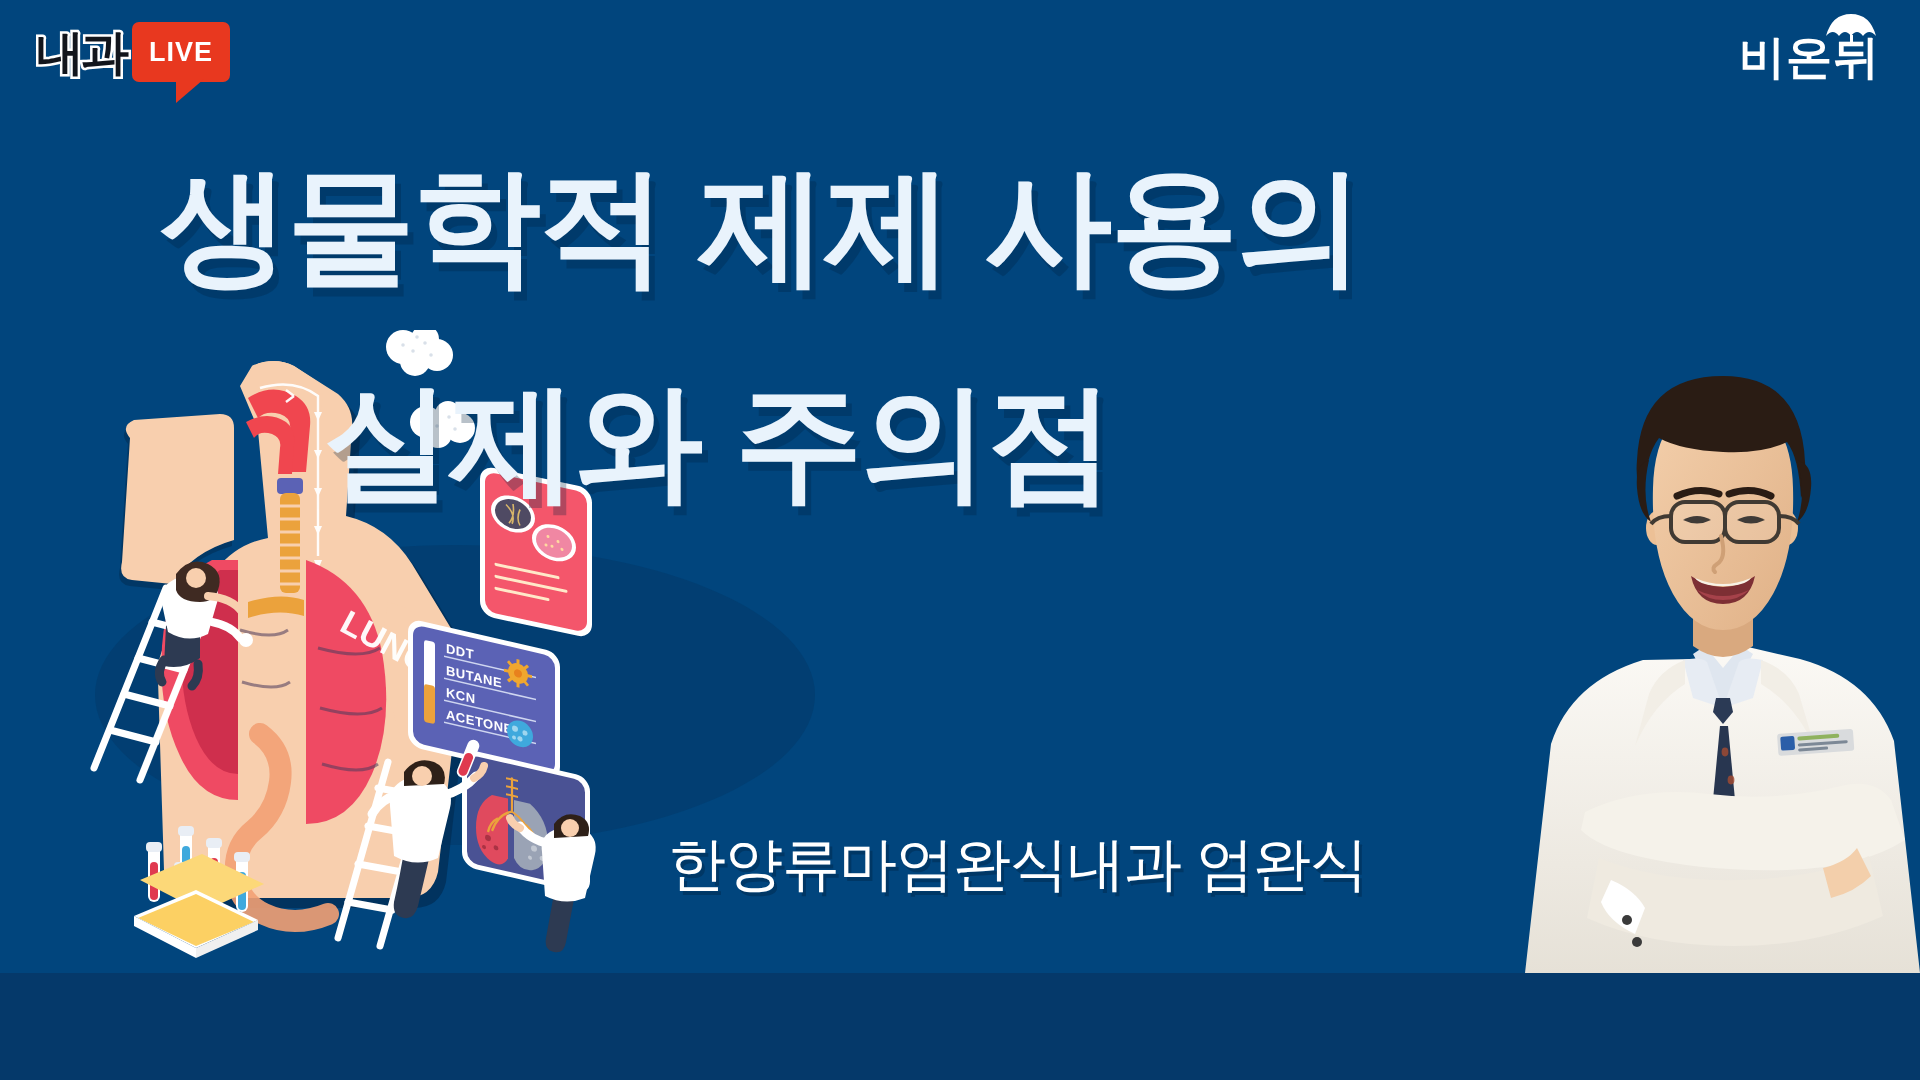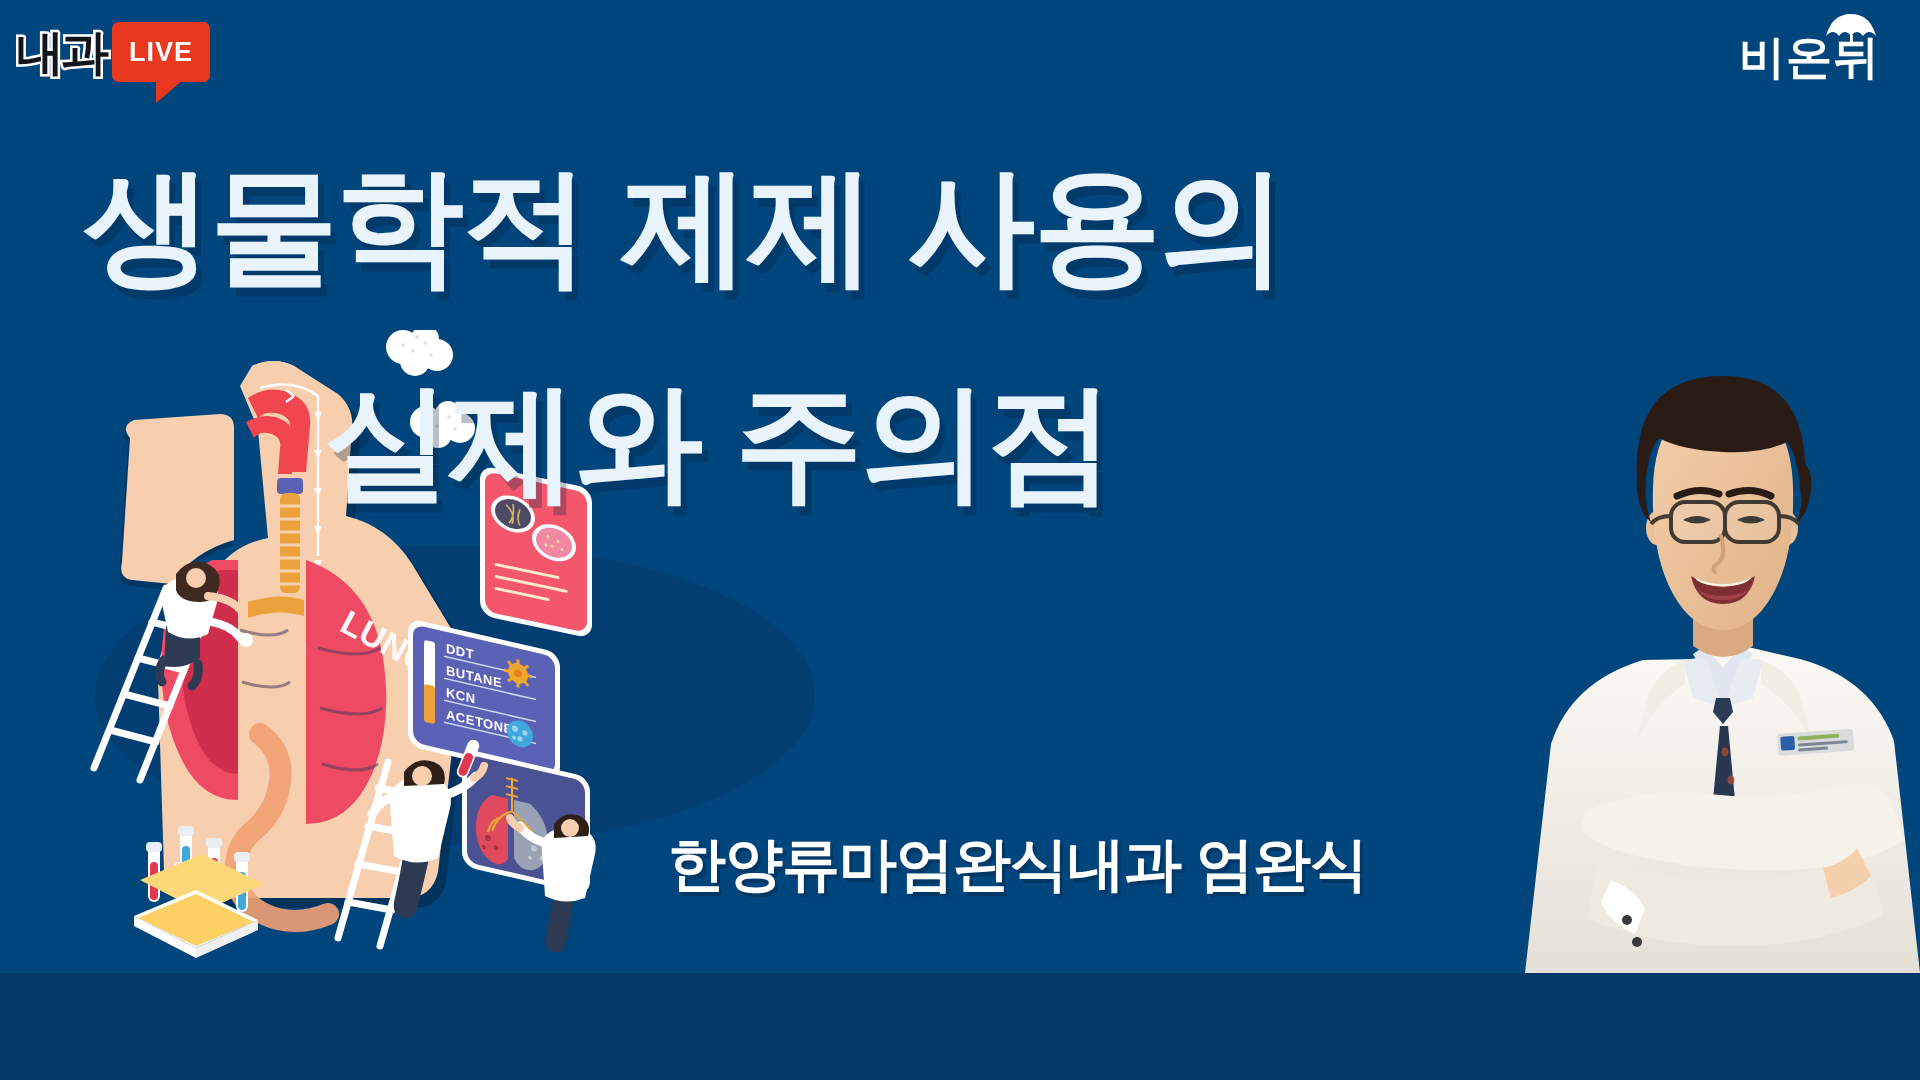--- a/index.html
+++ b/index.html
@@ -30,21 +30,21 @@
 
   
   .footer-band {
     position:absolute; left:0; top:973px;
     width:1920px; height:107px;
     background:#05396a;
   }
 
   
   .badge {
-    position:absolute; left:16px; top:22px;
+    position:absolute; left:36px; top:22px;
     display:flex; align-items:flex-start;
     height:68px;
   }
   .badge-word {
     font-size:48px; font-weight:bold;
     color:#12151c;
     letter-spacing:-3px;
     line-height:62px;
     -webkit-text-stroke:5px #ffffff;
     paint-order:stroke fill;
@@ -100,29 +100,29 @@
   }
   .title-line {
     color:#e9f3fc;
     font-weight:bold;
     font-size:128px;
     line-height:152px;
     letter-spacing:-2px;
     white-space:nowrap;
     text-shadow: 6px 9px 0 rgba(0,32,62,.28);
   }
-  .title-line.l1 { padding-left:84px; }
+  .title-line.l1 { padding-left:113px;margin-left:48px; }
   .title-line.l2 { padding-left:16px; text-align:center; width:1420px; margin-top:64px; }
 
   
   .presenter {
     position:absolute;
     left:668px; top:832px;
     color:#ffffff;
-    font-weight:bold;
+    font-weight:normal;
     font-size:58px;
     line-height:64px;
     letter-spacing:-1px;
     white-space:nowrap;
     text-shadow: 3px 4px 0 rgba(0,30,58,.35);
   }
 
   
   .doctor-photo {
     position:absolute;

